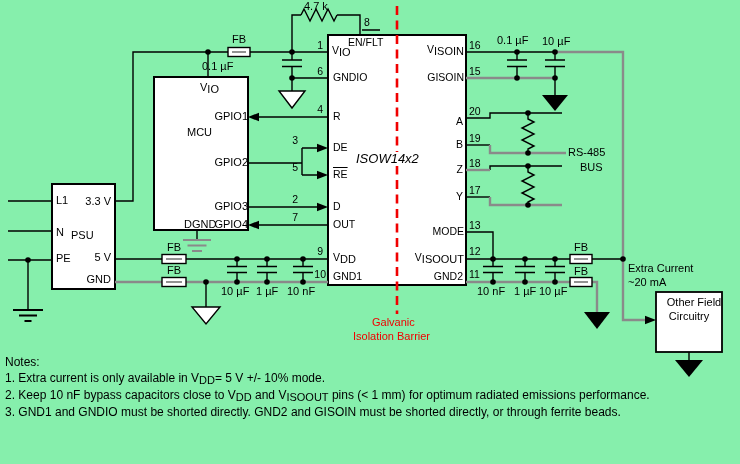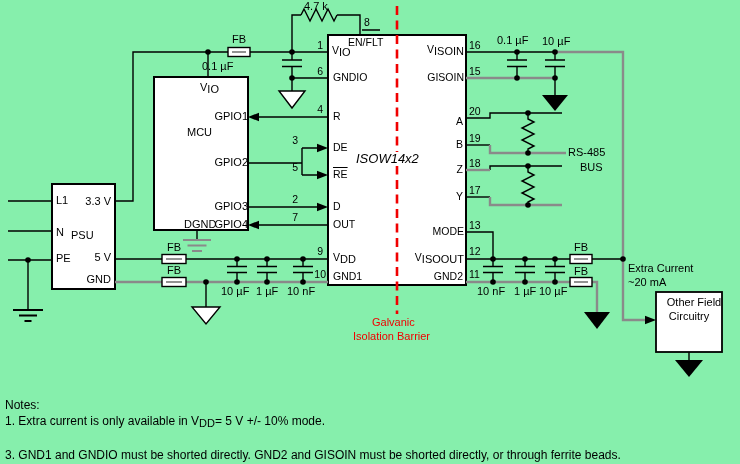--- a/index.html
+++ b/index.html
@@ -6,21 +6,21 @@
   #stage{position:relative;width:740px;height:464px;background:#86efac;overflow:hidden;
          font-family:"Liberation Sans",sans-serif;}
   #wires{position:absolute;left:0;top:0;}
   .lbl{position:absolute;font-size:11px;line-height:1.05;color:#000;white-space:nowrap;}
   .num{font-size:10.5px;}
   .pin{font-size:10.5px;}
   .sub{font-size:11px;vertical-align:-2px;line-height:0;}
   .ov{text-decoration:overline;}
   .red{color:#f00000;}
   .icname{font-size:13px;background:#fff;padding:0 3px;font-style:italic;}
-  .note{font-size:12px;margin-top:43px;}
+  .note{font-size:12px;}
   .ctr{text-align:center;}
 </style>
 </head>
 <body>
 
 <div id="stage">
 
 <svg id="wires" width="740" height="464" viewBox="0 0 740 464">
 
   <g>
@@ -248,15 +248,16 @@
 <span class="lbl" style="left:628px;top:263px">Extra Current</span>
 <span class="lbl" style="left:628px;top:277px">~20 mA</span>
 <span class="lbl ctr" style="left:656px;top:297px;width:76px">Other Field</span>
 <span class="lbl ctr" style="left:656px;top:311px;width:66px">Circuitry</span>
 
 <span class="lbl red" style="left:372px;top:317px">Galvanic</span>
 <span class="lbl red" style="left:353px;top:331px">Isolation Barrier</span>
 
 <span class="lbl note" style="left:5px;top:356px">Notes:</span>
 <span class="lbl note" style="left:5px;top:372px"><span>1. Extra current is only available in V</span><sub class="sub">DD</sub><span>= 5 V +/- 10% mode.</span></span>
+<span class="lbl note" style="left:5px;top:389px"><span>2. Keep 10 nF bypass capacitors close to V</span><sub class="sub">DD</sub><span> and V</span><sub class="sub">ISOOUT</sub><span> pins (&lt; 1 mm) for optimum radiated emissions performance.</span></span>
 <span class="lbl note" style="left:5px;top:406px">3. GND1 and GNDIO must be shorted directly. GND2 and GISOIN must be shorted directly, or through ferrite beads.</span>
 
 </div>
 
 </body></html>

